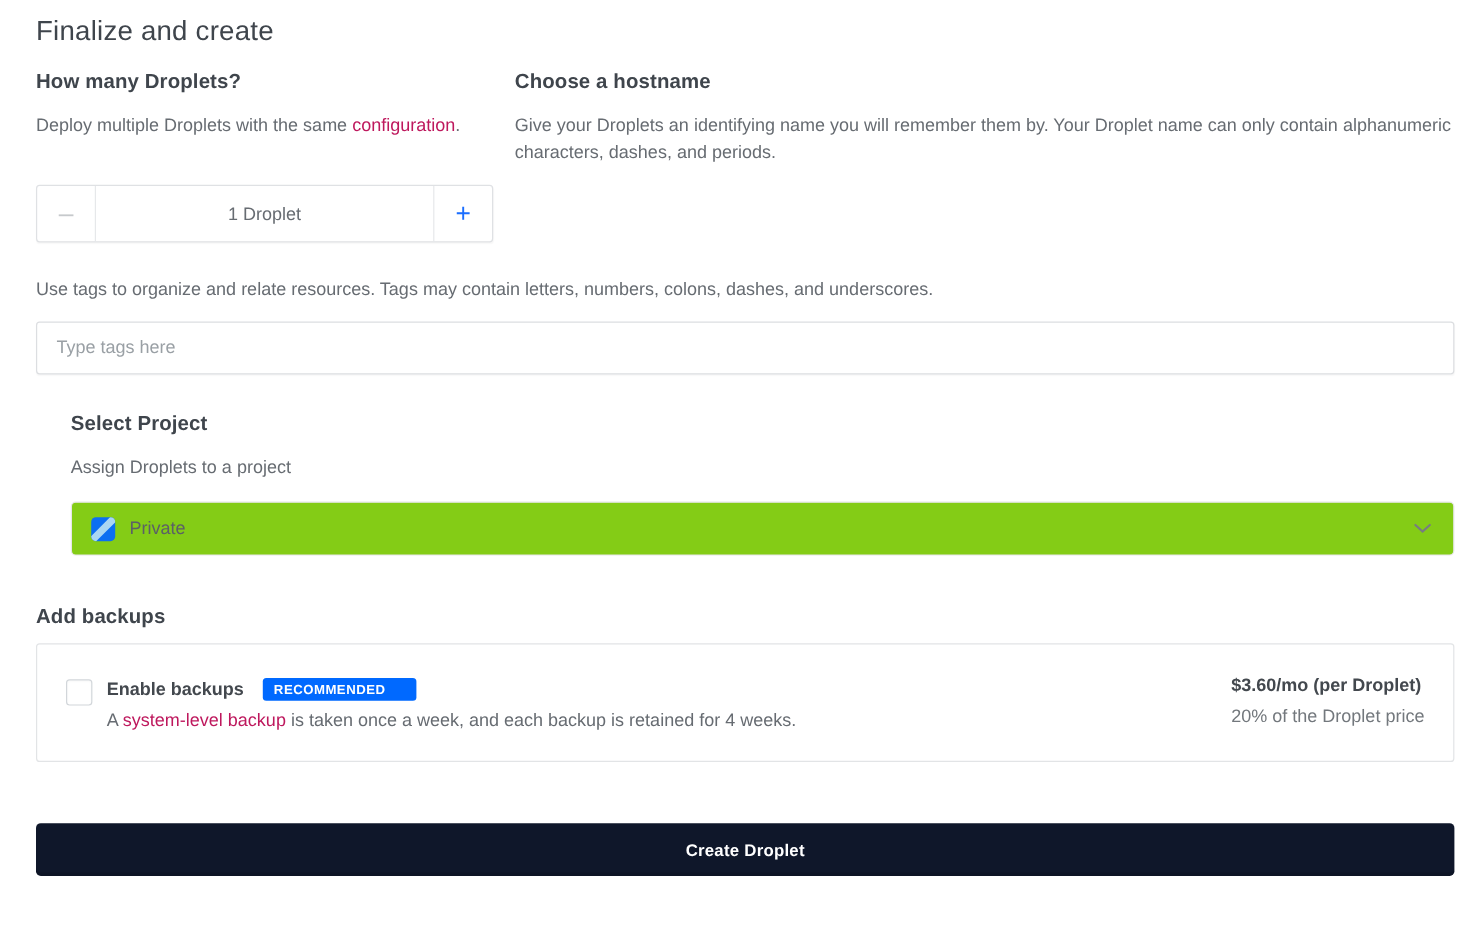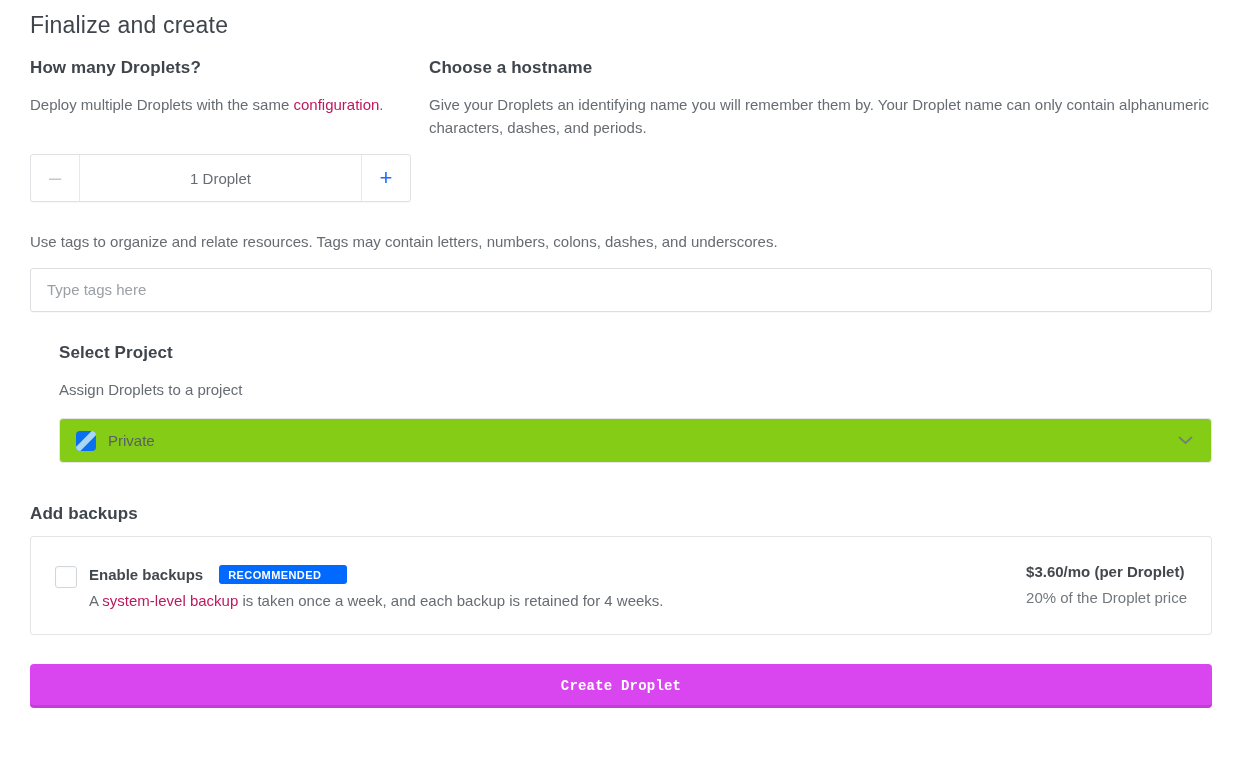--- a/index.html
+++ b/index.html
@@ -162,29 +162,29 @@
     padding: 4px 26px 3px 9px;
     border-radius: 3px;
   }
   .backups-desc { margin-top: 8px; font-size: 15px; color: #676c72; }
   .backups-price { margin-left: auto; text-align: left; margin-top: 5px; }
   .price-main { font-size: 15px; font-weight: 700; color: #43484e; }
   .price-note { margin-top: 9px; font-size: 15px; color: #73787d; }
 
   
   .create-btn {
-    margin-top: 29px;
+    margin-top: 51px;
     width: 100%;
     height: 44px;
     border: none;
     border-radius: 4px;
-    background: #d946ef;
+    background: #0f172a;
     box-shadow: inset 0 -3px 0 rgba(0,0,0,0.10);
     color: #ffffff;
-    font-family: Liberation Mono, monospace;
+    font-family: Liberation Sans, sans-serif;
     font-size: 14px;
     font-weight: 700;
     letter-spacing: 0.2px;
     cursor: pointer;
   }
 </style>
 </head>
 <body>
 
 <div class="container">

